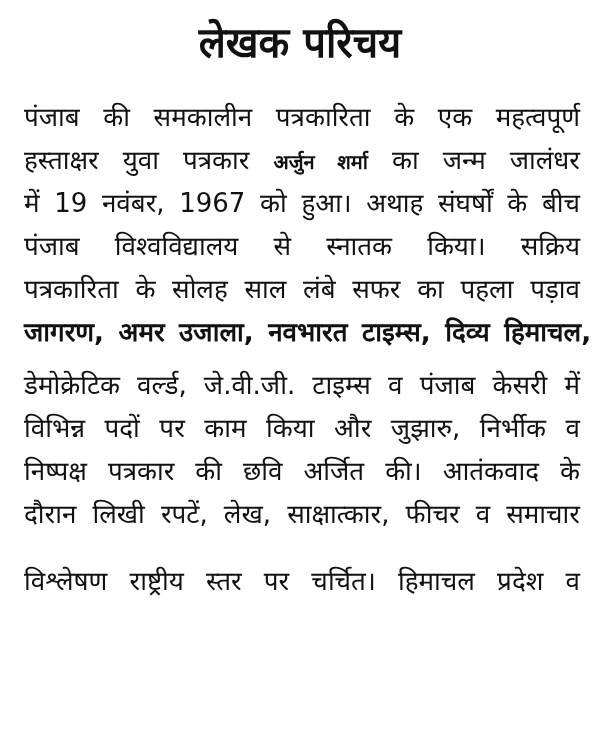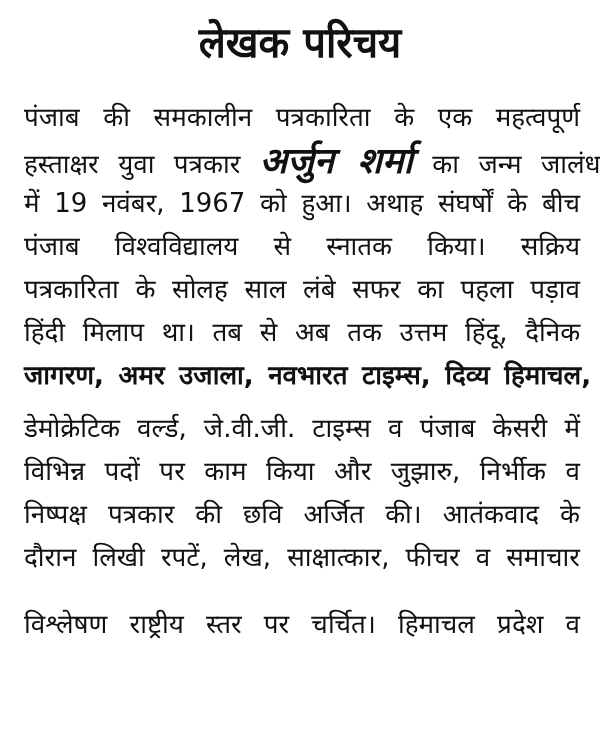--- a/index.html
+++ b/index.html
@@ -48,37 +48,35 @@
       white-space: nowrap;
       text-align: justify;
       text-align-last: justify;
       overflow: visible;
     }
     .line.last {
       text-align-last: left;
     }
     .name {
       font-weight: bold;
-      font-style: italic;
-      font-size: 36px;
+      font-size: 20px;
     }
   </style>
 </head>
 <body>
 
 <div class="page">
   <div class="title">लेखक परिचय</div>
 
   <div class="body-text">
     <span class="line" style="display: block; width: 556px; word-spacing: 15.3333px;">पंजाब की समकालीन पत्रकारिता के एक महत्वपूर्ण</span>
     <span class="line" style="display: block; width: 556px; word-spacing: 11.1429px;"><span>हस्ताक्षर युवा पत्रकार </span><span class="name">अर्जुन शर्मा</span><span> का जन्म जालंधर</span></span>
     <span class="line" style="display: block; width: 556px; word-spacing: 6.33333px;">में 19 नवंबर, 1967 को हुआ। अथाह संघर्षों के बीच</span>
     <span class="line" style="display: block; width: 556px; word-spacing: 26.8px;">पंजाब विश्वविद्यालय से स्नातक किया। सक्रिय</span>
     <span class="line" style="display: block; width: 556px; word-spacing: 8.375px;">पत्रकारिता के सोलह साल लंबे सफर का पहला पड़ाव</span>
-    <span class="line" style="display: block; width: 556px; word-spacing: 9.33333px;">हिंदी मिलाप था। तब से अब तक उत्तम हिंदू, दैनिक</span>
     <span class="line" style="display: block; width: 556px; word-spacing: 5.5px; font-weight: bold;">जागरण, अमर उजाला, नवभारत टाइम्स, दिव्य हिमाचल,</span>
     <span class="line" style="display: block; width: 556px; word-spacing: 8.85714px; margin-top: 10px;">डेमोक्रेटिक वर्ल्ड, जे.वी.जी. टाइम्स व पंजाब केसरी में</span>
     <span class="line" style="display: block; width: 556px; word-spacing: 11.25px;">विभिन्न पदों पर काम किया और जुझारु, निर्भीक व</span>
     <span class="line" style="display: block; width: 556px; word-spacing: 12.7143px;">निष्पक्ष पत्रकार की छवि अर्जित की। आतंकवाद के</span>
     <span class="line" style="display: block; width: 556px; word-spacing: 7.85714px;">दौरान लिखी रपटें, लेख, साक्षात्कार, फीचर व समाचार</span>
     <span class="line" style="display: block; width: 556px; word-spacing: 13.8571px; margin-top: 24px;">विश्लेषण राष्ट्रीय स्तर पर चर्चित। हिमाचल प्रदेश व</span>
   </div>
 </div>
 
 </body></html>

